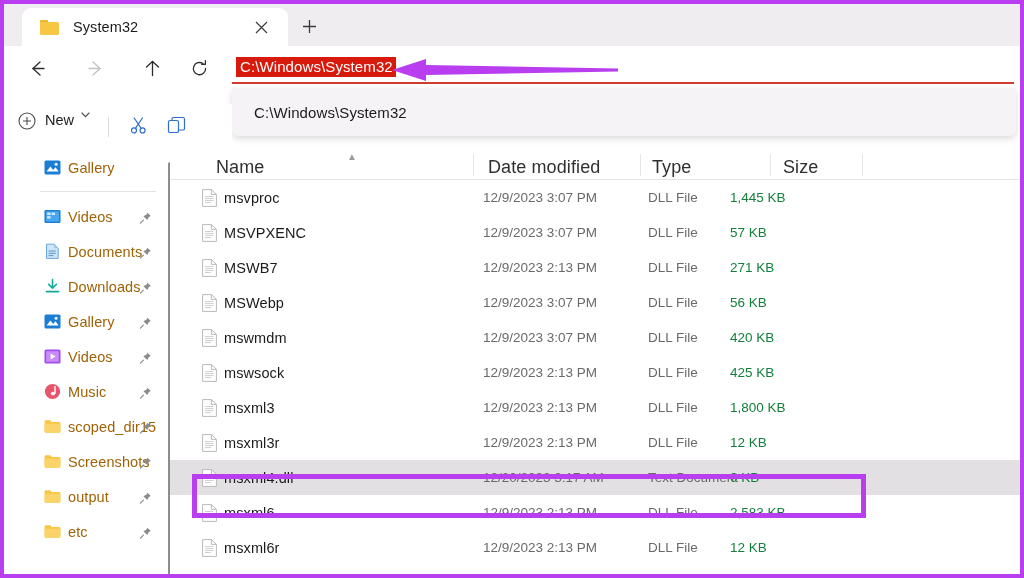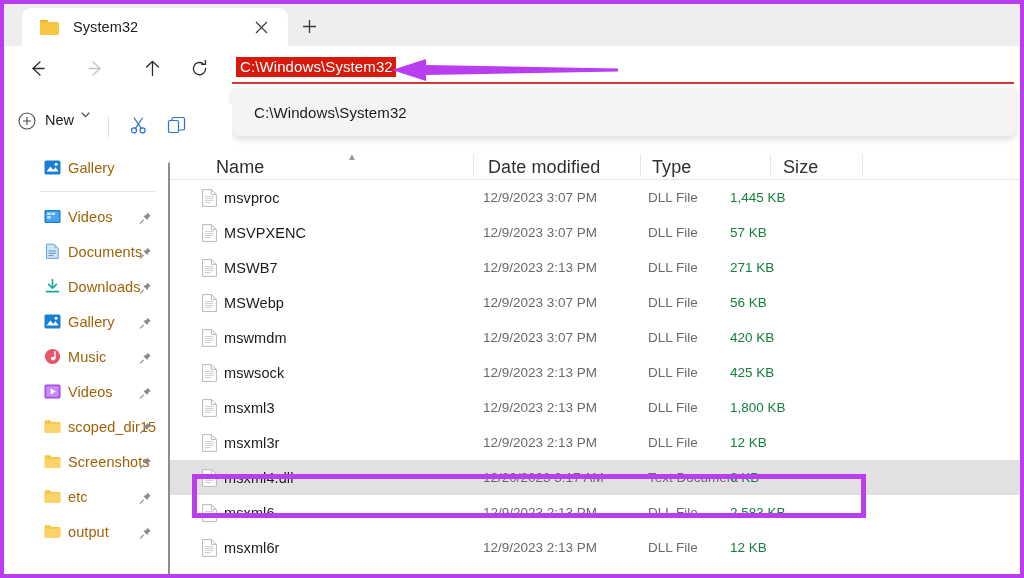--- a/index.html
+++ b/index.html
@@ -373,53 +373,53 @@
         <svg width="13" height="13" viewBox="0 0 13 13">
             <path d="M8.4 1.2 L11.8 4.6 L9.9 5.4 L8.3 8.6 L4.4 4.7 L7.6 3.1 Z" fill="#8b8b8b"></path>
             <path d="M4.4 8.6 L1.4 11.6" stroke="#8b8b8b" stroke-width="1.2" stroke-linecap="round"></path>
           </svg>
       </span>
     </div>
 
     <div class="side-item">
       <span class="side-icon">
         <svg width="17" height="17" viewBox="0 0 17 17">
+            <rect x="0.5" y="1.5" width="16" height="14" rx="1.6" fill="#a24df0"></rect>
+            <rect x="2.2" y="3.2" width="12.6" height="10.6" fill="#c98bf7"></rect>
+            <path d="M6.6 5.4 L11.6 8.5 L6.6 11.6 Z" fill="#ffffff"></path>
+          </svg>
+      </span>
+      <span class="side-label">Videos</span>
+      <span class="side-pin">
+        <svg width="13" height="13" viewBox="0 0 13 13">
+            <path d="M8.4 1.2 L11.8 4.6 L9.9 5.4 L8.3 8.6 L4.4 4.7 L7.6 3.1 Z" fill="#8b8b8b"></path>
+            <path d="M4.4 8.6 L1.4 11.6" stroke="#8b8b8b" stroke-width="1.2" stroke-linecap="round"></path>
+          </svg>
+      </span>
+    </div>
+
+    <div class="side-item">
+      <span class="side-icon">
+        <svg width="17" height="17" viewBox="0 0 17 17">
             <circle cx="8.5" cy="8.5" r="7.6" fill="#e8546a"></circle>
             <path d="M11 3.6 V10.2" stroke="#ffffff" stroke-width="1.4" stroke-linecap="round"></path>
             <ellipse cx="9" cy="10.6" rx="2.2" ry="1.8" fill="#ffffff"></ellipse>
           </svg>
       </span>
       <span class="side-label">Music</span>
       <span class="side-pin">
         <svg width="13" height="13" viewBox="0 0 13 13">
             <path d="M8.4 1.2 L11.8 4.6 L9.9 5.4 L8.3 8.6 L4.4 4.7 L7.6 3.1 Z" fill="#8b8b8b"></path>
             <path d="M4.4 8.6 L1.4 11.6" stroke="#8b8b8b" stroke-width="1.2" stroke-linecap="round"></path>
           </svg>
       </span>
     </div>
 
     <div class="side-item">
       <span class="side-icon">
-        <svg width="17" height="17" viewBox="0 0 17 17">
-            <rect x="0.5" y="1.5" width="16" height="14" rx="1.6" fill="#a24df0"></rect>
-            <rect x="2.2" y="3.2" width="12.6" height="10.6" fill="#c98bf7"></rect>
-            <path d="M6.6 5.4 L11.6 8.5 L6.6 11.6 Z" fill="#ffffff"></path>
-          </svg>
-      </span>
-      <span class="side-label">Videos</span>
-      <span class="side-pin">
-        <svg width="13" height="13" viewBox="0 0 13 13">
-            <path d="M8.4 1.2 L11.8 4.6 L9.9 5.4 L8.3 8.6 L4.4 4.7 L7.6 3.1 Z" fill="#8b8b8b"></path>
-            <path d="M4.4 8.6 L1.4 11.6" stroke="#8b8b8b" stroke-width="1.2" stroke-linecap="round"></path>
-          </svg>
-      </span>
-    </div>
-
-    <div class="side-item">
-      <span class="side-icon">
         <svg width="17" height="15" viewBox="0 0 17 15">
             <path d="M0.6 2.4 A1.1 1.1 0 0 1 1.7 1.3 H6.2 L7.7 3 H15.3 A1.1 1.1 0 0 1 16.4 4.1 V12.6 A1.1 1.1 0 0 1 15.3 13.7 H1.7 A1.1 1.1 0 0 1 0.6 12.6 Z" fill="#f7c642"></path>
             <path d="M0.6 4.8 H16.4 V12.6 A1.1 1.1 0 0 1 15.3 13.7 H1.7 A1.1 1.1 0 0 1 0.6 12.6 Z" fill="#fbd36b"></path>
           </svg>
       </span>
       <span class="side-label">scoped_dir15</span>
       <span class="side-pin">
         <svg width="13" height="13" viewBox="0 0 13 13">
             <path d="M8.4 1.2 L11.8 4.6 L9.9 5.4 L8.3 8.6 L4.4 4.7 L7.6 3.1 Z" fill="#8b8b8b"></path>
             <path d="M4.4 8.6 L1.4 11.6" stroke="#8b8b8b" stroke-width="1.2" stroke-linecap="round"></path>
@@ -443,37 +443,37 @@
       </span>
     </div>
 
     <div class="side-item">
       <span class="side-icon">
         <svg width="17" height="15" viewBox="0 0 17 15">
             <path d="M0.6 2.4 A1.1 1.1 0 0 1 1.7 1.3 H6.2 L7.7 3 H15.3 A1.1 1.1 0 0 1 16.4 4.1 V12.6 A1.1 1.1 0 0 1 15.3 13.7 H1.7 A1.1 1.1 0 0 1 0.6 12.6 Z" fill="#f7c642"></path>
             <path d="M0.6 4.8 H16.4 V12.6 A1.1 1.1 0 0 1 15.3 13.7 H1.7 A1.1 1.1 0 0 1 0.6 12.6 Z" fill="#fbd36b"></path>
           </svg>
       </span>
-      <span class="side-label">etc</span>
+      <span class="side-label">output</span>
       <span class="side-pin">
         <svg width="13" height="13" viewBox="0 0 13 13">
             <path d="M8.4 1.2 L11.8 4.6 L9.9 5.4 L8.3 8.6 L4.4 4.7 L7.6 3.1 Z" fill="#8b8b8b"></path>
             <path d="M4.4 8.6 L1.4 11.6" stroke="#8b8b8b" stroke-width="1.2" stroke-linecap="round"></path>
           </svg>
       </span>
     </div>
 
     <div class="side-item">
       <span class="side-icon">
         <svg width="17" height="15" viewBox="0 0 17 15">
             <path d="M0.6 2.4 A1.1 1.1 0 0 1 1.7 1.3 H6.2 L7.7 3 H15.3 A1.1 1.1 0 0 1 16.4 4.1 V12.6 A1.1 1.1 0 0 1 15.3 13.7 H1.7 A1.1 1.1 0 0 1 0.6 12.6 Z" fill="#f7c642"></path>
             <path d="M0.6 4.8 H16.4 V12.6 A1.1 1.1 0 0 1 15.3 13.7 H1.7 A1.1 1.1 0 0 1 0.6 12.6 Z" fill="#fbd36b"></path>
           </svg>
       </span>
-      <span class="side-label">output</span>
+      <span class="side-label">etc</span>
       <span class="side-pin">
         <svg width="13" height="13" viewBox="0 0 13 13">
             <path d="M8.4 1.2 L11.8 4.6 L9.9 5.4 L8.3 8.6 L4.4 4.7 L7.6 3.1 Z" fill="#8b8b8b"></path>
             <path d="M4.4 8.6 L1.4 11.6" stroke="#8b8b8b" stroke-width="1.2" stroke-linecap="round"></path>
           </svg>
       </span>
     </div>
   </div>
 
   <div class="side-scroll"></div>

